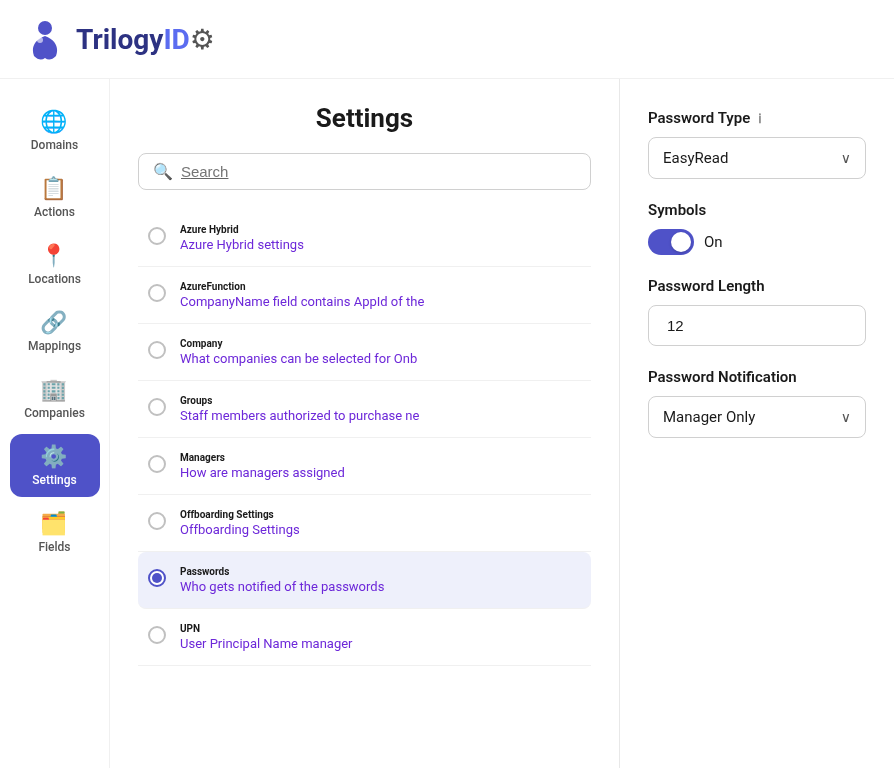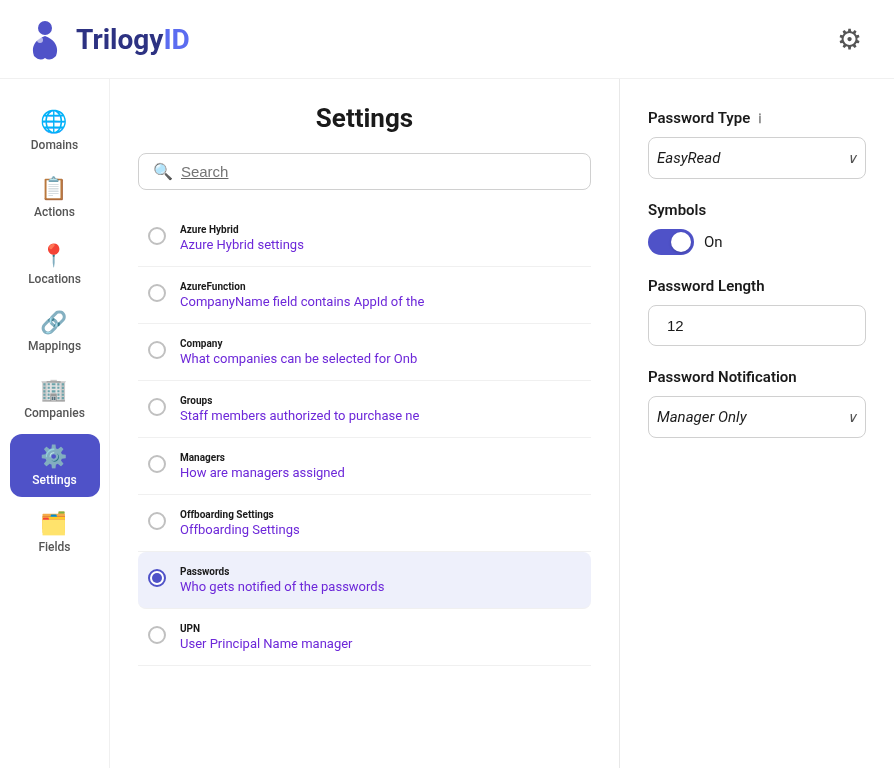--- a/index.html
+++ b/index.html
@@ -10,21 +10,20 @@
       height: 768px;
       overflow: hidden;
       display: flex;
       flex-direction: column;
     }
 
     
     .header {
       display: flex;
       align-items: center;
-      justify-content: space-between;
       padding: 18px 32px 18px 24px;
       border-bottom: 1px solid #f0f0f0;
     }
     .logo {
       display: flex;
       align-items: center;
       gap: 10px;
     }
     .logo-icon {
       width: 42px;
@@ -204,24 +203,23 @@
       color: #888;
     }
 
     
     .dropdown {
       display: flex;
       align-items: center;
       justify-content: space-between;
       border: 1.5px solid #d0d0d0;
       border-radius: 8px;
-      padding: 11px 8px;
+      padding: 11px 14px;
       cursor: pointer;
       background: #fff;
-      font-style: italic;
     }
     .dropdown-value {
       font-size: 15px;
       color: #1a1a1a;
     }
     .dropdown-arrow { color: #555; font-size: 14px; }
 
     
     .toggle-row {
       display: flex;

